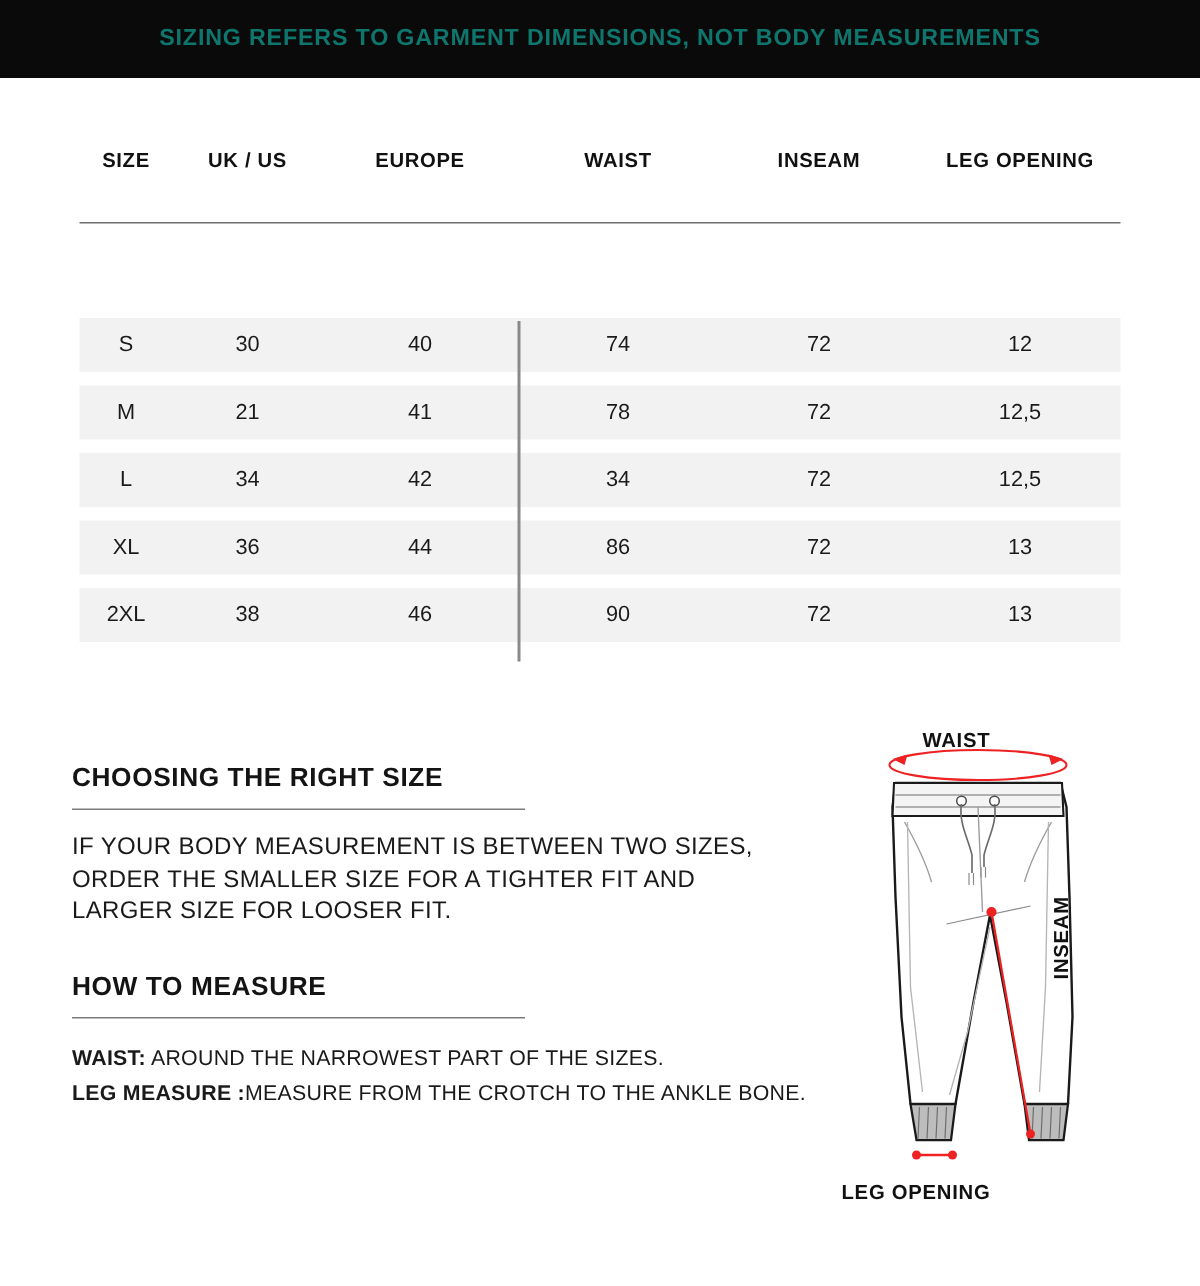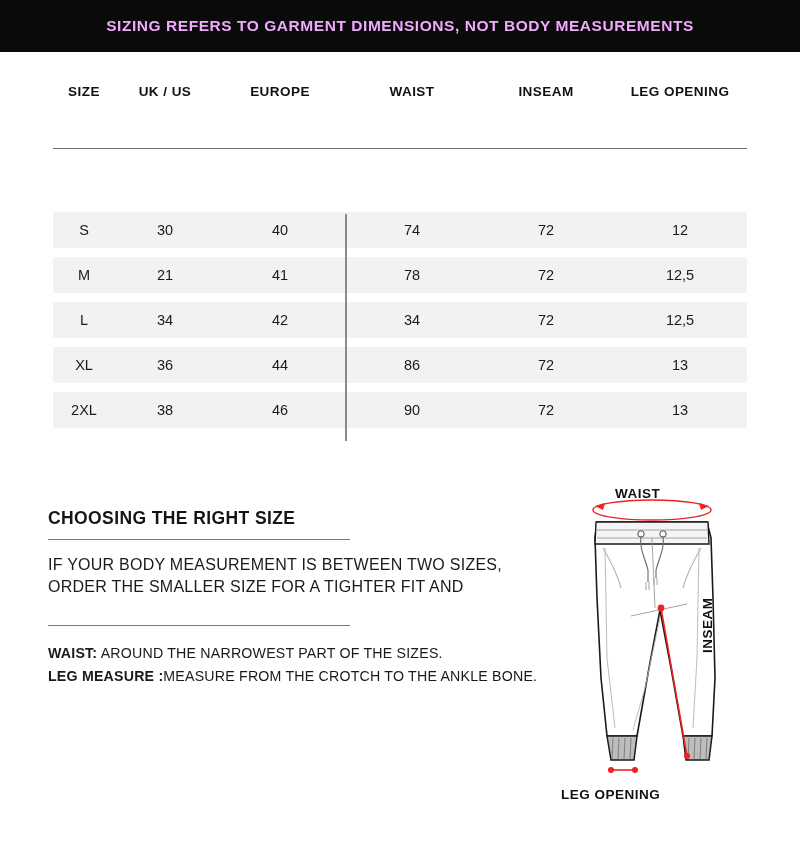--- a/index.html
+++ b/index.html
@@ -18,21 +18,21 @@
   
   .banner {
     width: 800px;
     height: 52px;
     background: #0a0a0a;
     display: flex;
     align-items: center;
     justify-content: center;
   }
   .banner-text {
-    color: #f0abfc;
+    color: #0f766e;
     font-size: 15.5px;
     font-weight: 700;
     letter-spacing: 0.55px;
     text-transform: uppercase;
     white-space: nowrap;
   }
 
   
   .table-wrap {
     position: absolute;
@@ -40,21 +40,21 @@
     width: 800px;
     height: 400px;
   }
   .table-grid {
     position: absolute;
     left: 53px; top: 0;
     width: 694px;
   }
   .thead {
     display: flex;
-    align-items: center;
+    align-items: flex-end;
     height: 62px;
     padding-top: 16px;
   }
   .thead .cell {
     font-size: 13.5px;
     font-weight: 700;
     letter-spacing: 0.45px;
     text-align: center;
     color: #111111;
     white-space: nowrap;
@@ -237,23 +237,25 @@
   <div class="v-divider"></div>
 </div>
 
 <div class="info">
 
   <div class="sec-1">
     <h2 class="sec-title">CHOOSING THE RIGHT SIZE</h2>
     <div class="sec-rule"></div>
     <div class="body-line">IF YOUR BODY MEASUREMENT IS BETWEEN TWO SIZES,</div>
     <div class="body-line">ORDER THE SMALLER SIZE FOR A TIGHTER FIT AND</div>
+    <div class="body-line">LARGER SIZE FOR LOOSER FIT.</div>
   </div>
 
   <div class="sec-2">
+    <h2 class="sec-title">HOW TO MEASURE</h2>
     <div class="sec-rule"></div>
 
     <div class="measure-line">
       <b>WAIST:</b><span> AROUND THE NARROWEST PART OF THE SIZES.</span>
     </div>
     <div class="measure-line">
       <b>LEG MEASURE :</b><span>MEASURE FROM THE CROTCH TO THE ANKLE BONE.</span>
     </div>
   </div>
 </div>

